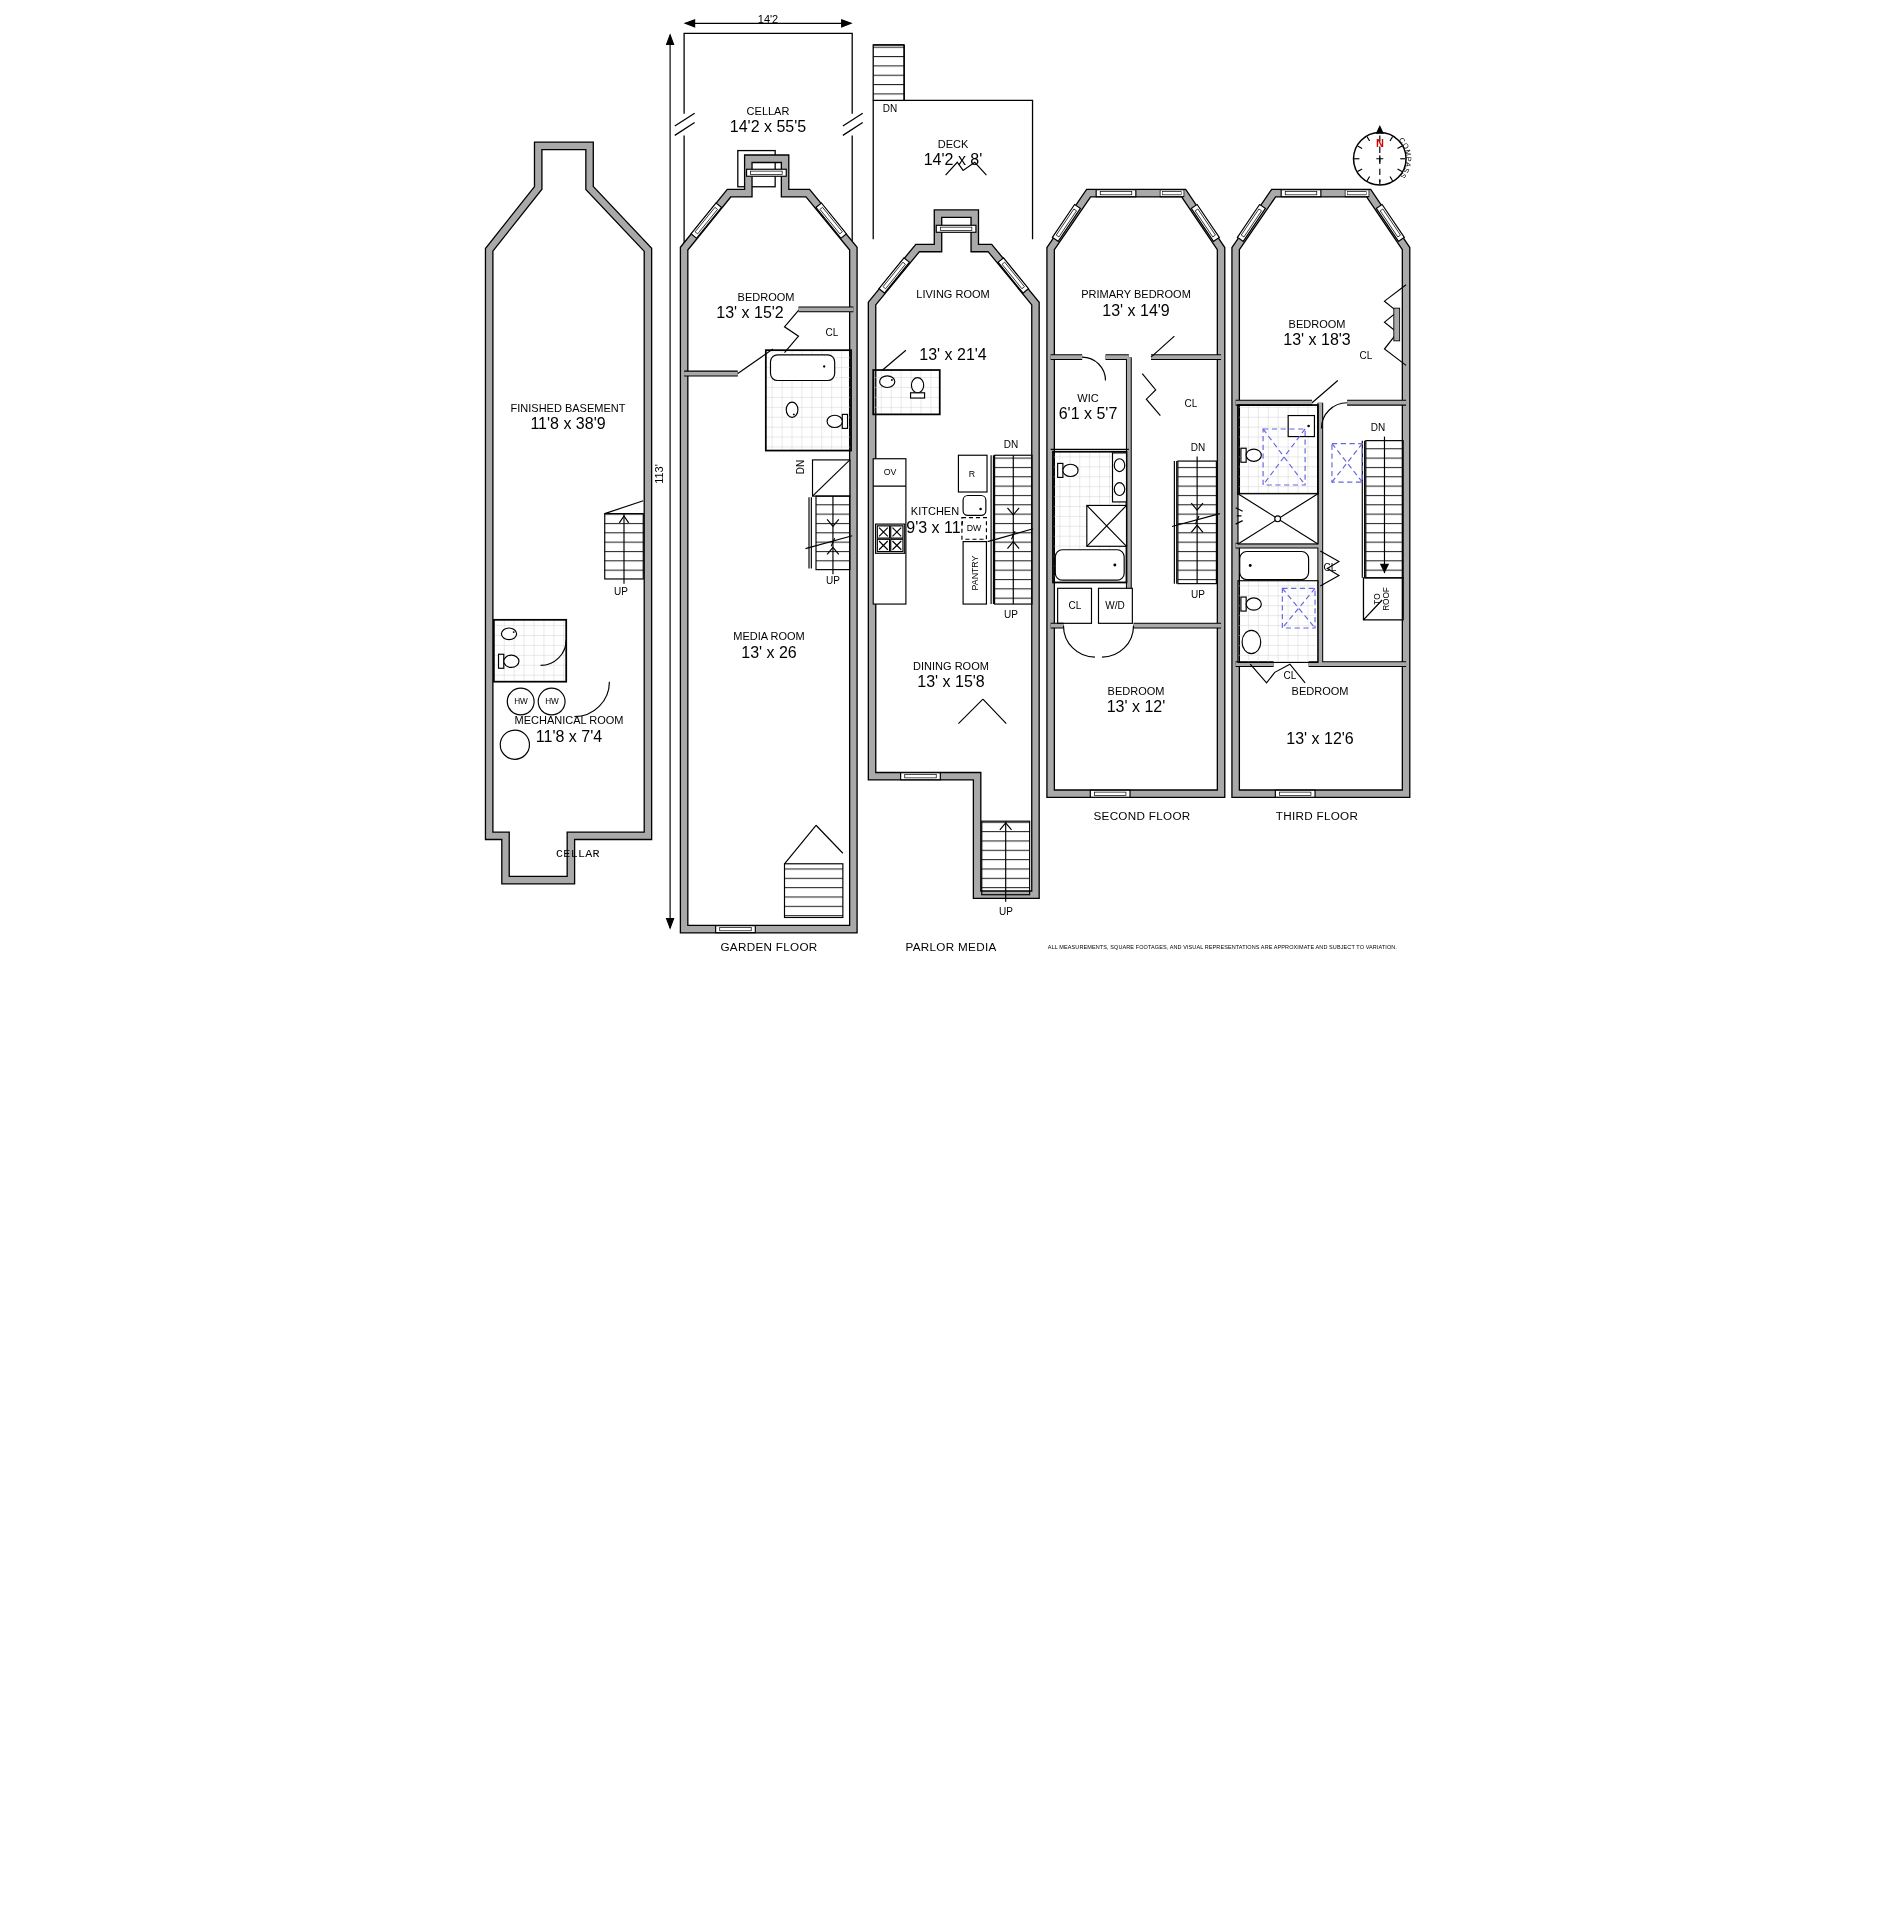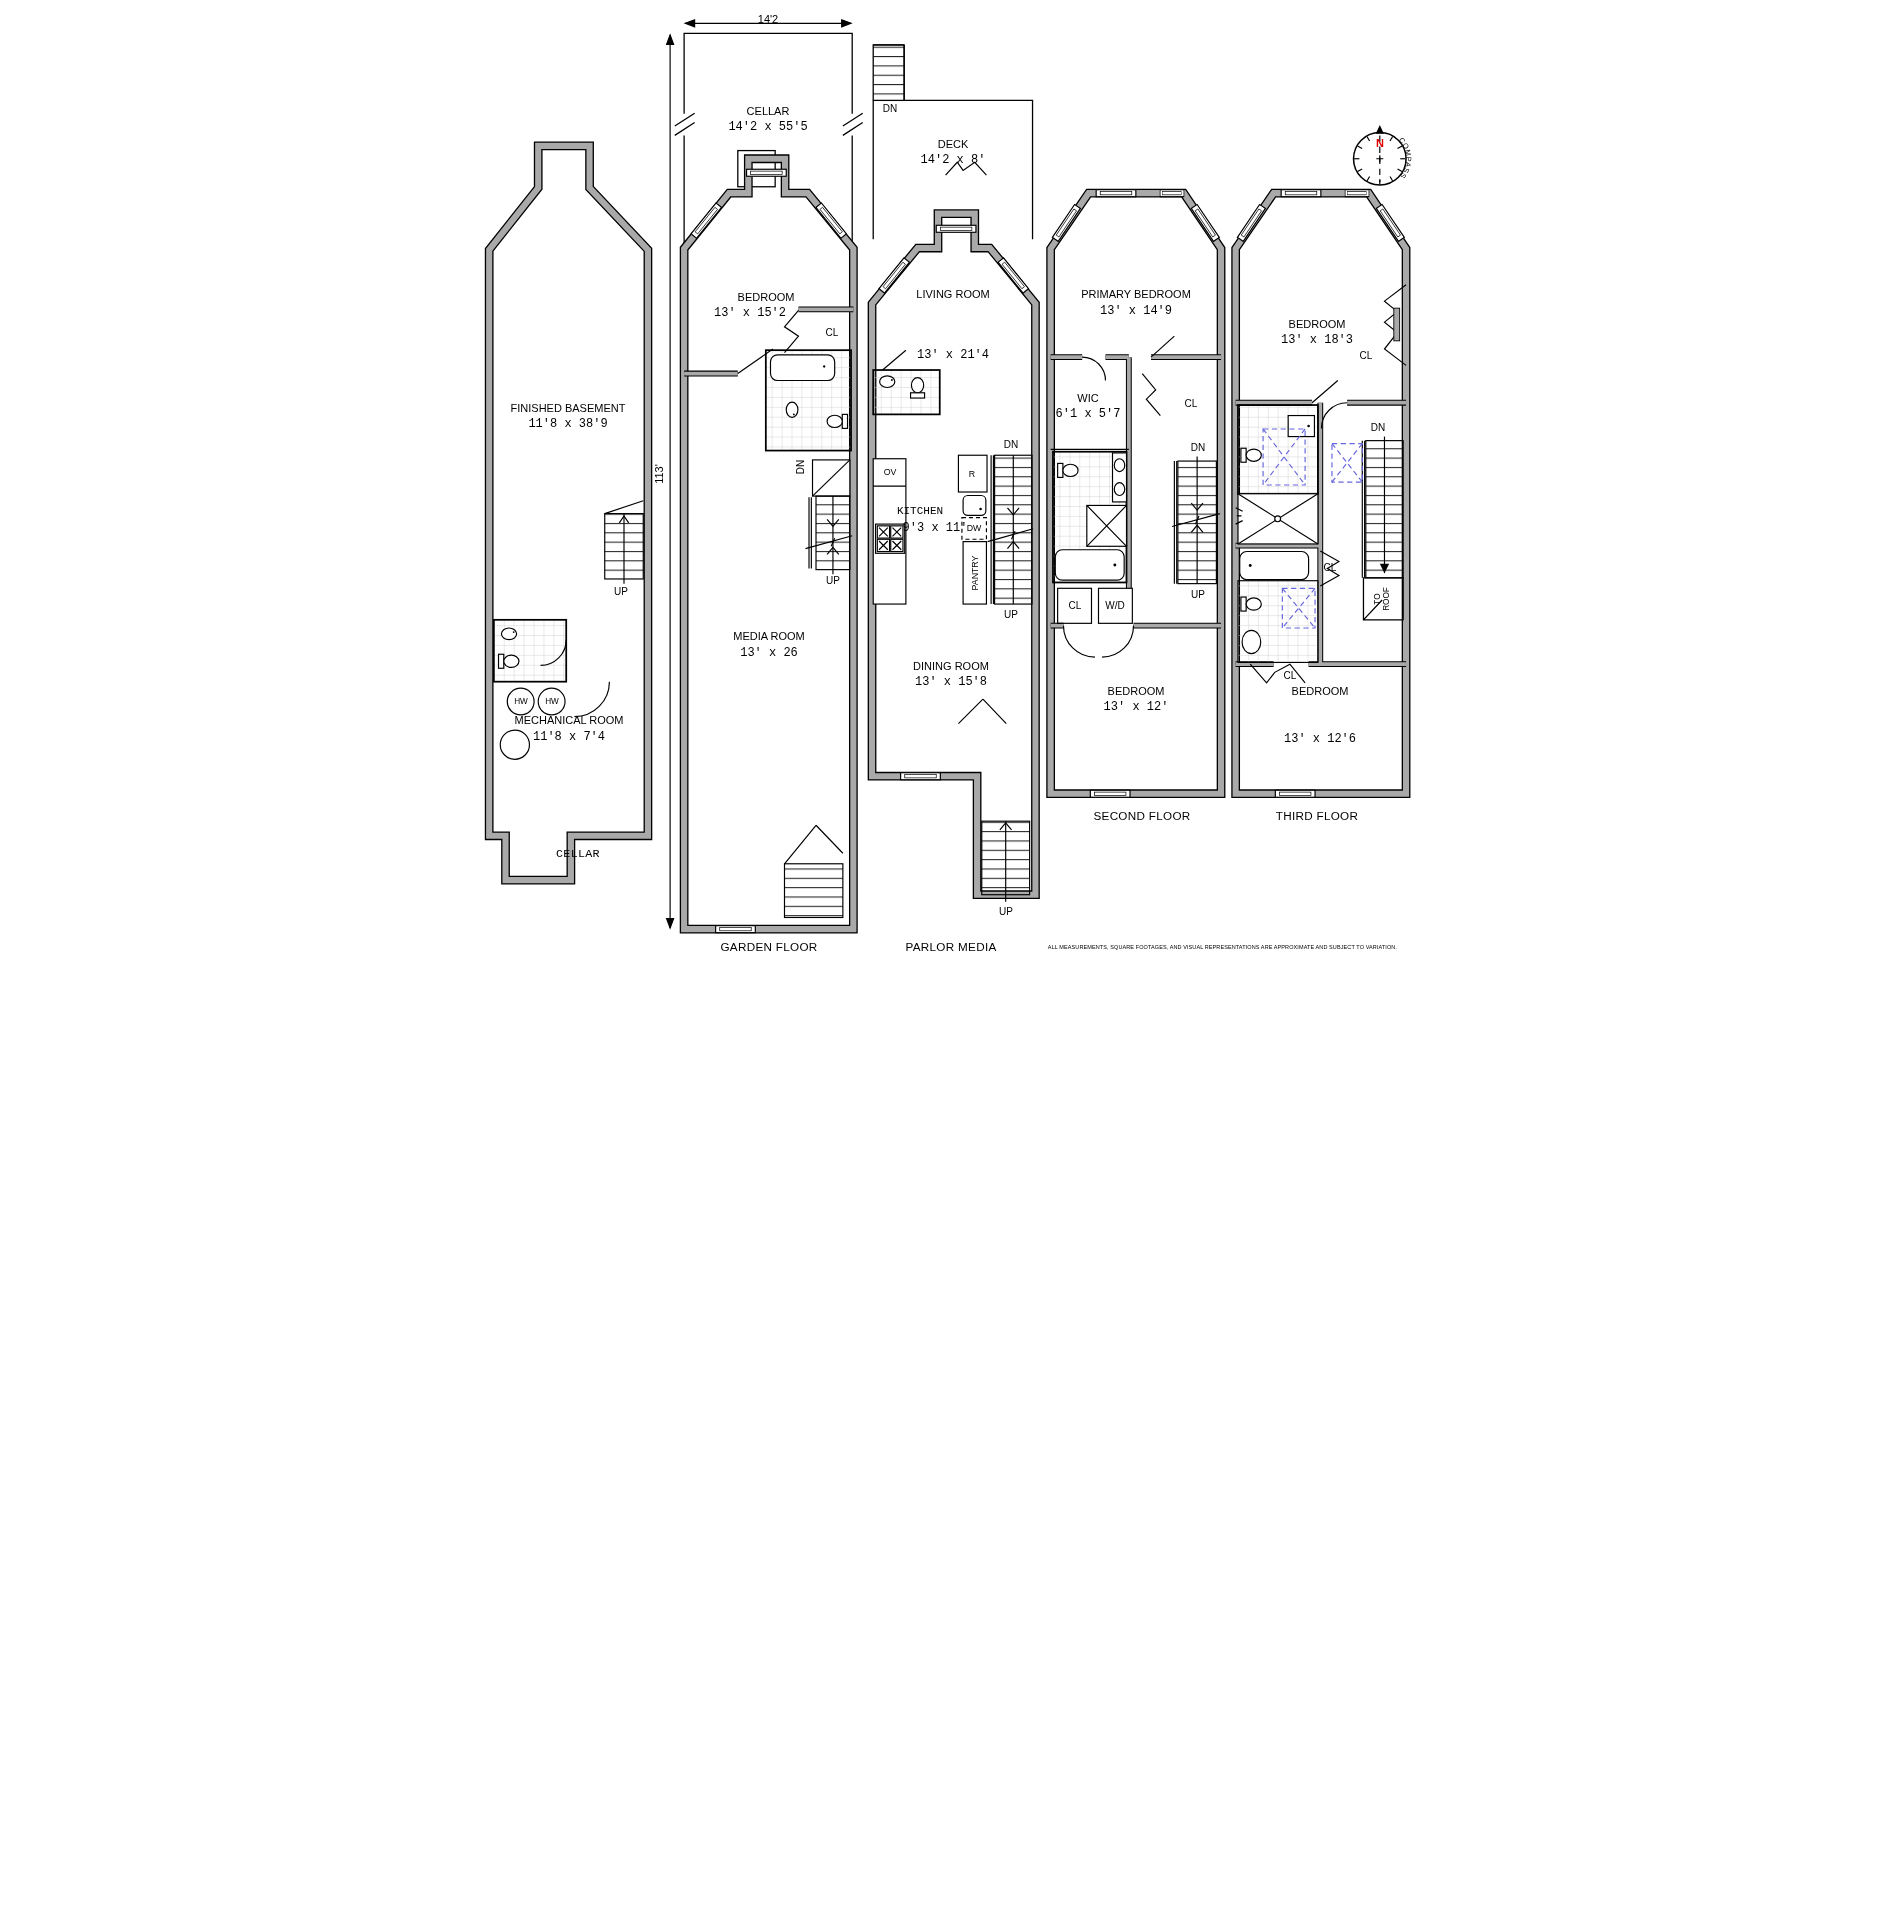--- a/index.html
+++ b/index.html
@@ -9,21 +9,21 @@
   .wo{fill:none;stroke:#000;stroke-width:15;stroke-linejoin:miter;}
   .wi{fill:none;stroke:#a9a9a9;stroke-width:10.5;stroke-linejoin:miter;}
   .po{fill:none;stroke:#000;stroke-width:10;}
   .pi{fill:none;stroke:#a9a9a9;stroke-width:6.5;}
   .thin{fill:none;stroke:#000;stroke-width:2.2;}
   .ln{fill:none;stroke:#000;stroke-width:2;}
   .fix{fill:#fff;stroke:#000;stroke-width:2;}
   .dash{fill:none;stroke:#6666dd;stroke-width:2;stroke-dasharray:9 6;}
   .lbl{position:absolute;transform:translate(-50%,-50%);white-space:nowrap;
        font-size:11px;line-height:1.25;text-align:center;}
-  .dims{font-size:12px;font-family:Liberation Mono, monospace;}
+  .dims{font-size:16px;}
   .sm{font-size:10px;}
   .tn{font-size:8.8px;}
   .ttl{font-size:11.7px;letter-spacing:0.3px;}
   .rot{transform:translate(-50%,-50%) rotate(-90deg);}
   .wrap2{white-space:normal;width:30px;line-height:1.05;font-size:8.2px;}
   .hw{font-size:8.2px;}
   .north{font-size:11px;font-weight:bold;}
   .disc{position:absolute;right:26px;top:944px;font-size:5.5px;letter-spacing:0.1px;}
 </style>
 </head>
@@ -335,21 +335,21 @@
   <div class="lbl ttl" style="left:295px;top:947px;">GARDEN FLOOR</div>
 </div>
 
 <div>
   <div class="lbl sm" style="left:416px;top:109px;">DN</div>
   <div class="lbl" style="left:479px;top:145px;">DECK</div>
   <div class="lbl dims" style="left:479px;top:160px;">14'2 x 8'</div>
   <div class="lbl" style="left:479px;top:295px;">LIVING ROOM</div>
   <div class="lbl dims" style="left:479px;top:311px;margin-top:44px;">13' x 21'4</div>
   <div class="lbl tn" style="left:416px;top:472px;">OV</div>
-  <div class="lbl" style="left:446px;top:512px;font-family:Liberation Mono, monospace;">KITCHEN</div>
+  <div class="lbl" style="left:461px;top:512px;">KITCHEN</div>
   <div class="lbl dims" style="left:461px;top:528px;">9'3 x 11'</div>
   <div class="lbl tn" style="left:498px;top:474px;">R</div>
   <div class="lbl tn" style="left:500px;top:528px;">DW</div>
   <div class="lbl tn rot" style="left:501px;top:573px;">PANTRY</div>
   <div class="lbl sm" style="left:537px;top:445px;">DN</div>
   <div class="lbl sm" style="left:537px;top:615px;">UP</div>
   <div class="lbl" style="left:477px;top:667px;">DINING ROOM</div>
   <div class="lbl dims" style="left:477px;top:682px;">13' x 15'8</div>
   <div class="lbl sm" style="left:532px;top:912px;">UP</div>
   <div class="lbl ttl" style="left:477px;top:947px;">PARLOR MEDIA</div>

